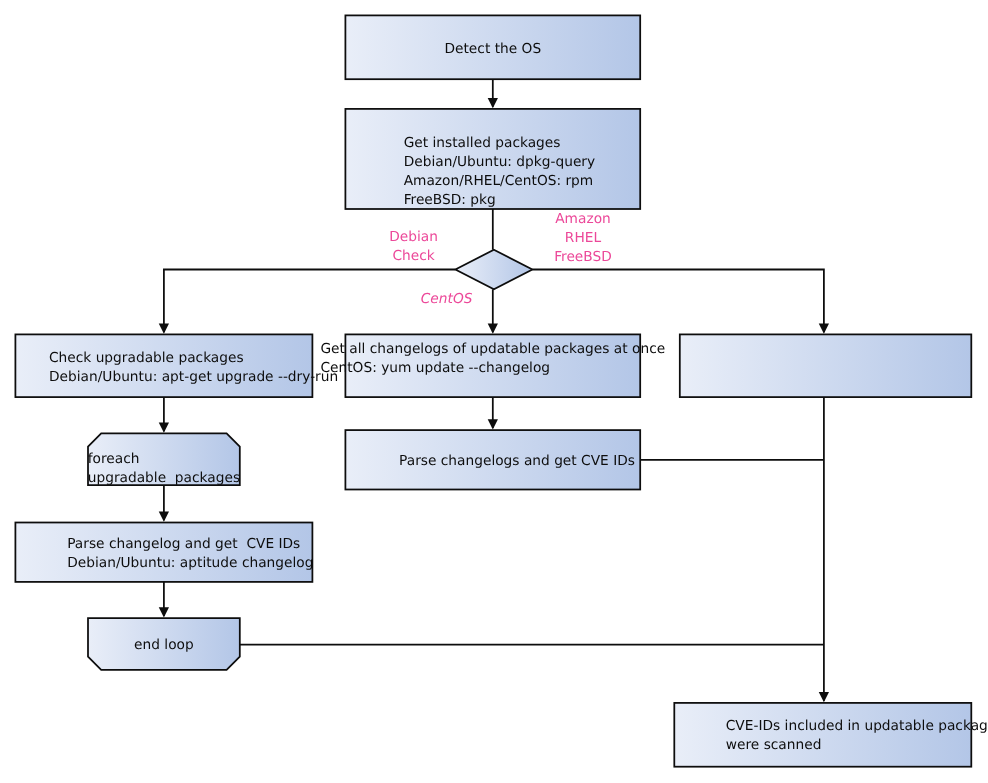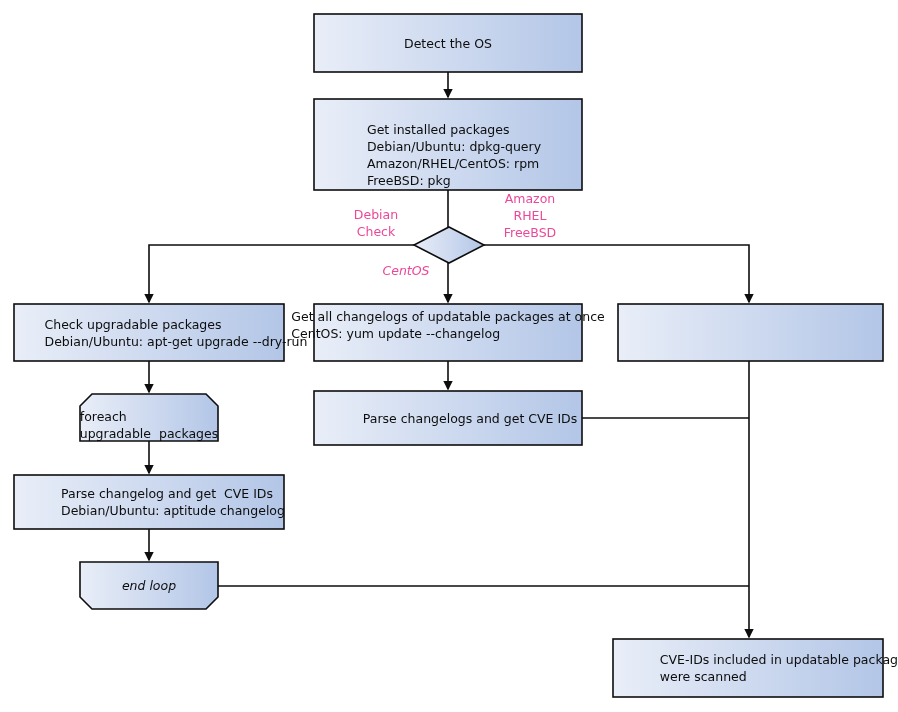--- a/index.html
+++ b/index.html
@@ -123,21 +123,21 @@
 
 
   <div class="node-text" style="left:74px; top:394px; width:150px; height:62px;">foreach
 upgradable  packages</div>
 
   <div class="node-text" style="left:314px; top:391px; width:268px; height:54px;margin-left:22px;">Parse changelogs and get CVE IDs</div>
 
   <div class="node-text" style="left:14px; top:475px; width:270px; height:54px;margin-left:24px;">Parse changelog and get  CVE IDs
 Debian/Ubuntu: aptitude changelog</div>
 
-  <div class="node-text" style="left:80px; top:562px; width:138px; height:47px;font-style:italic;">end loop</div>
+  <div class="node-text" style="left:80px; top:562px; width:138px; height:47px;">end loop</div>
 
   <div class="node-text" style="left:613px; top:639px; width:270px; height:58px;padding-left:38px;">CVE-IDs included in updatable packages
 were scanned</div>
 
   <div class="edge-label" style="left:344px; top:206px; width:64px;">Debian
 Check</div>
 
   <div class="edge-label" style="left:492px; top:190px; width:76px;">Amazon
 RHEL
 FreeBSD</div>

